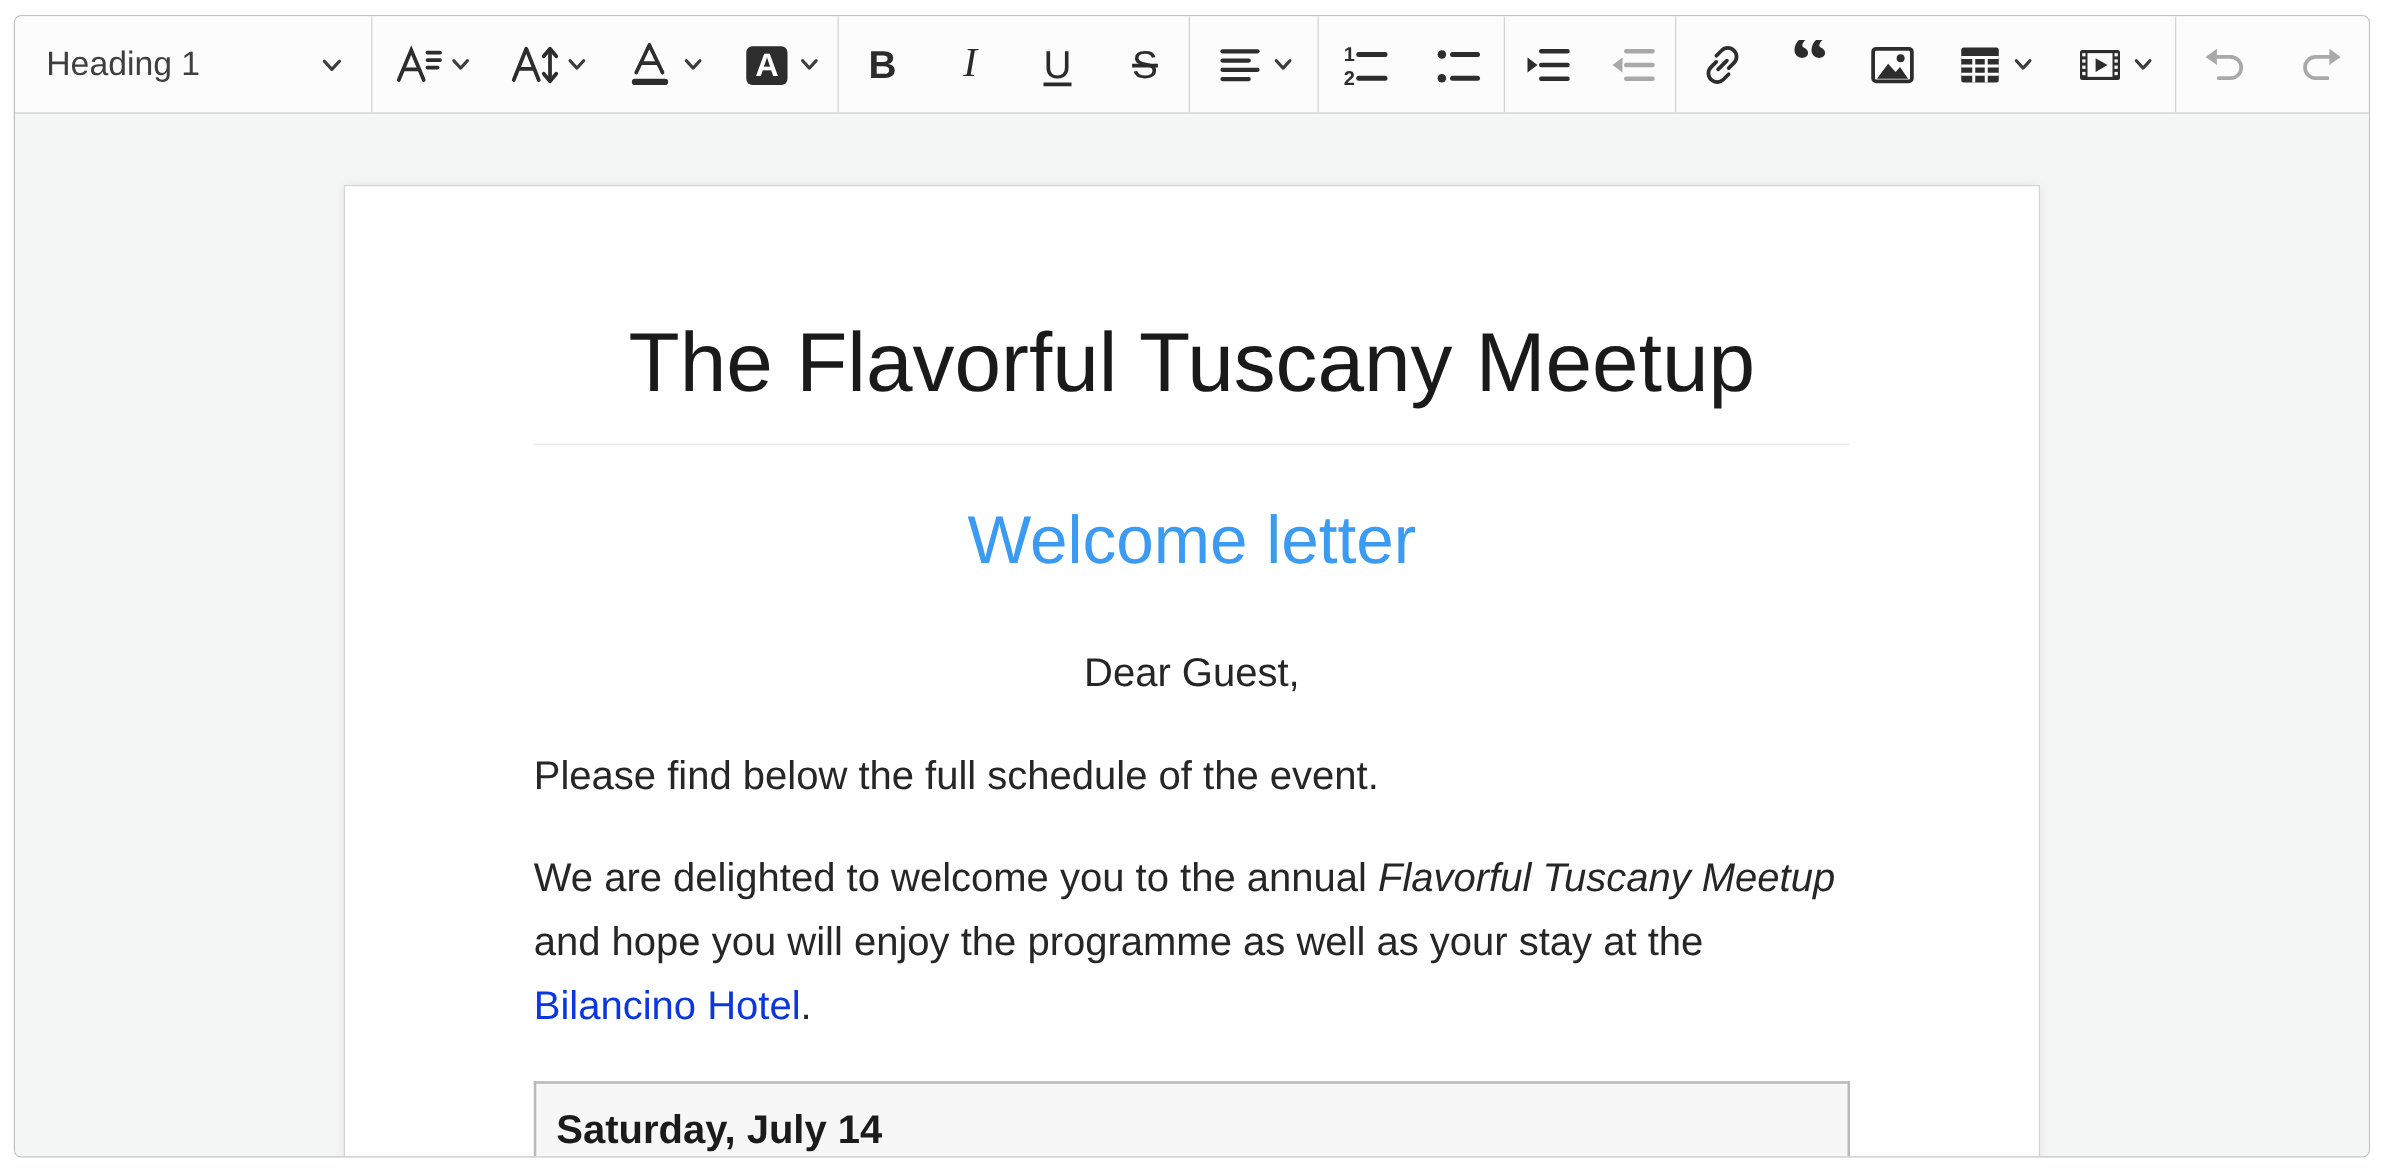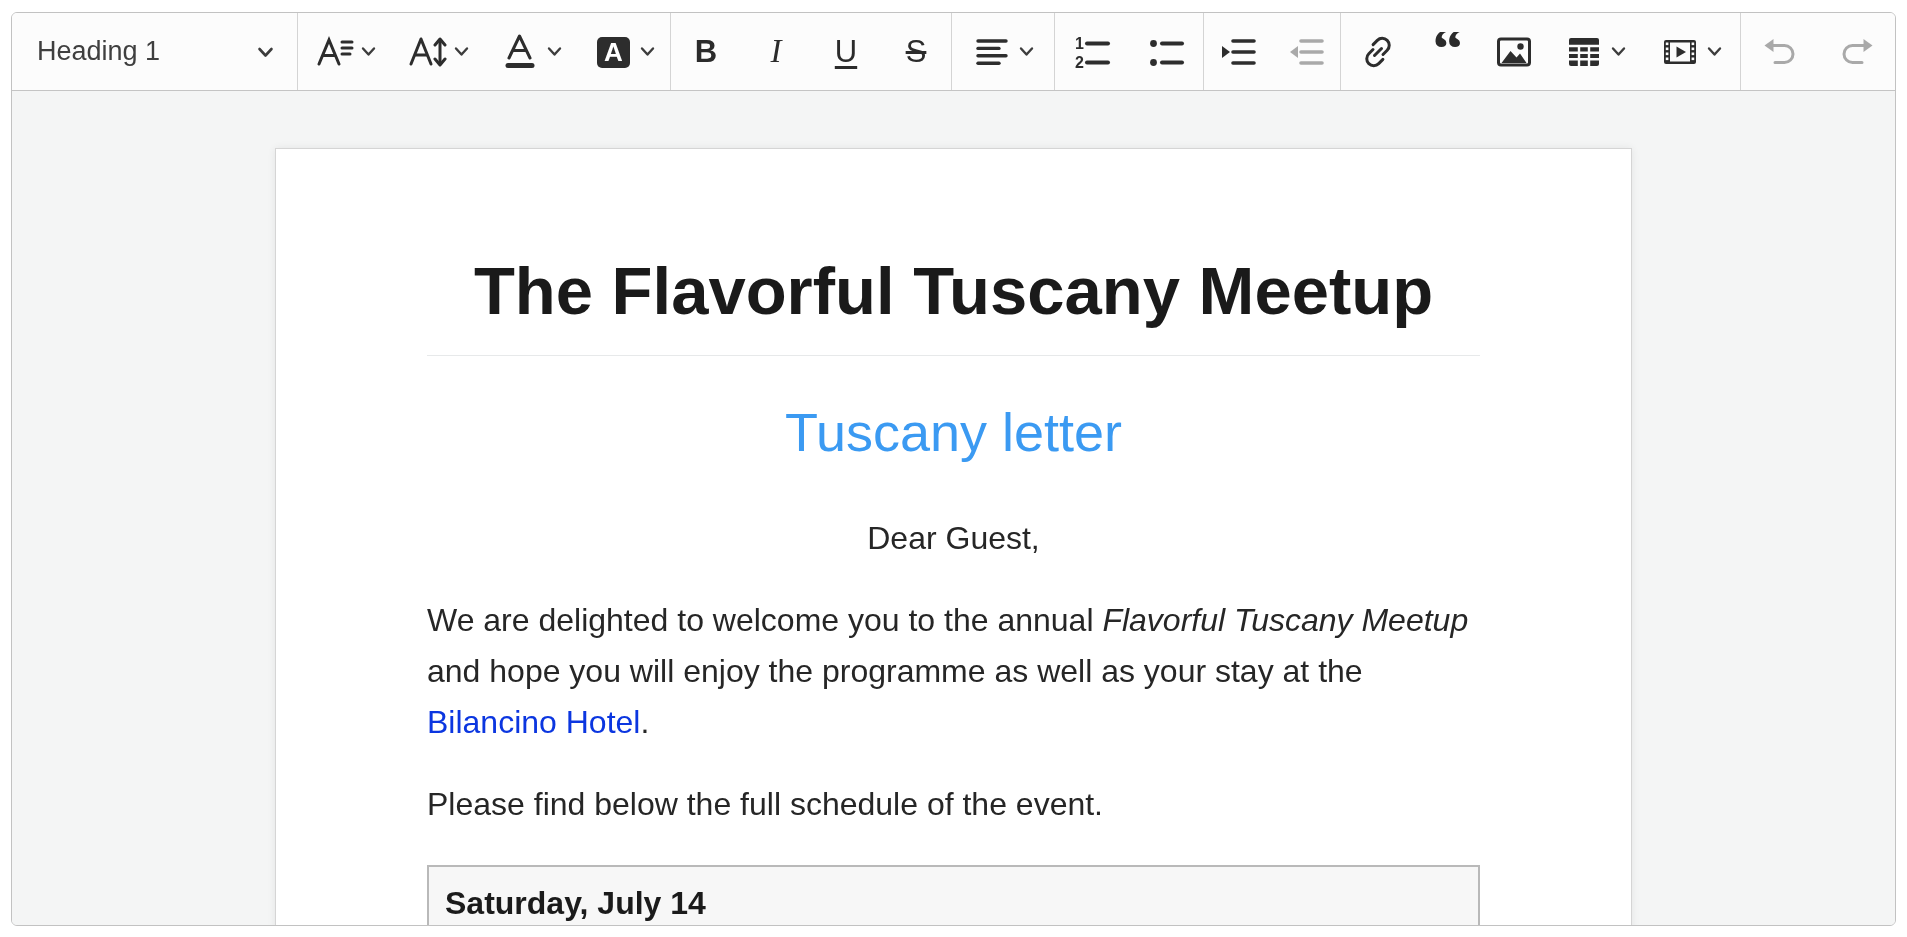--- a/index.html
+++ b/index.html
@@ -54,21 +54,21 @@
     flex:1 1 auto;background:#f4f5f5;overflow:hidden;padding-top:57px;
   }
   .page{
     width:1357px;margin:0 auto;background:#ffffff;
     border:1px solid #d5d5d5;box-shadow:0 0 8px rgba(0,0,0,.07);
     padding:100px 151px 140px;min-height:1100px;
     color:#262626;
   }
   .page h1{
     margin:0;padding:0 0 22px;border-bottom:1px solid #e7e9ea;
-    font-size:67px;line-height:84px;font-weight:700;text-align:center;
+    font-size:67px;line-height:84px;font-weight:400;text-align:center;
     color:#1a1a1a;white-space:nowrap;
   }
   .page h2{
     margin:44px 0 0;font-size:54px;line-height:64px;font-weight:400;
     text-align:center;color:var(--subtitle-blue);
   }
   .page p{margin:31px 0 0;font-size:32px;line-height:51px;}
   .page p.salutation{margin-top:49px;text-align:center;}
   .doc-link{color:var(--link-blue);text-decoration:none;cursor:pointer;}
   .schedule{width:100%;border-collapse:collapse;margin-top:35px;}
@@ -301,27 +301,27 @@
         </span>
       </button>
     </div>
   </div>
 
   <div class="canvas">
     <div class="page">
 
       <h1>The Flavorful Tuscany Meetup</h1>
 
-      <h2>Tuscany letter</h2>
+      <h2>Welcome letter</h2>
 
       <p class="salutation">Dear Guest,</p>
 
+      <p>Please find below the full schedule of the event.</p>
+
       <p><span>We are delighted to welcome you to the annual </span><i>Flavorful Tuscany Meetup</i><span> and hope you will enjoy the programme as well as your stay at the </span><a class="doc-link">Bilancino Hotel</a><span>.</span></p>
-
-      <p>Please find below the full schedule of the event.</p>
 
       <table class="schedule">
         <tbody>
           <tr>
             <th>Saturday, July 14</th>
           </tr>
         </tbody>
       </table>
 
     </div>

